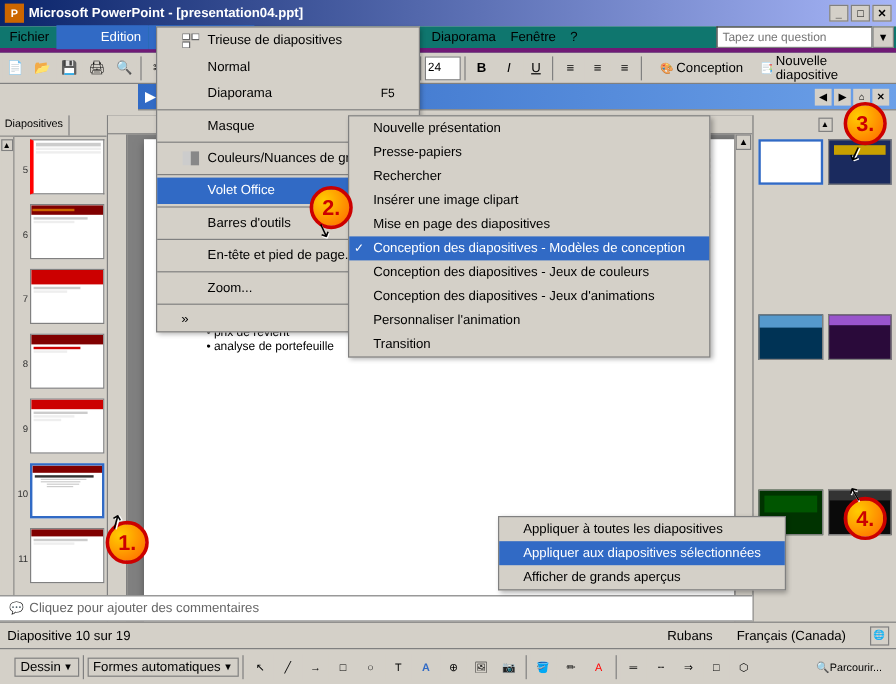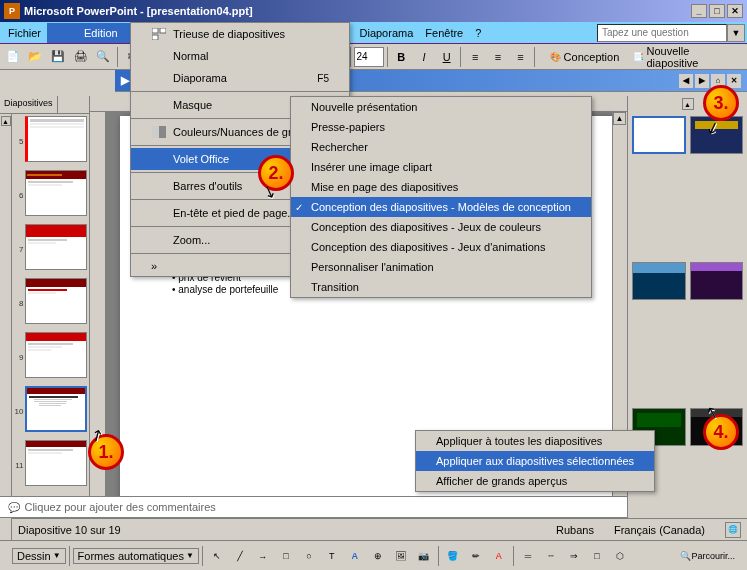--- a/index.html
+++ b/index.html
@@ -52,25 +52,25 @@
       display: flex;
       align-items: center;
       justify-content: center;
       font-size: 9px;
       color: black;
       cursor: pointer;
     }
 
     
     #menu-bar {
-      background: #7dd3fc;
+      background: #0f766e;
       height: 22px;
       display: flex;
       align-items: center;
-      border-bottom: 1px solid #701a75;
+      border-bottom: 4px solid #701a75;
       padding: 0 2px;
     }
     #menu-bar .menu-item {
       padding: 2px 6px;
       cursor: pointer;
       font-size: 11px;
       height: 20px;
       display: flex;
       align-items: center;
     }
@@ -745,21 +745,21 @@
     <div class="dropdown-item">
       <span>Afficher de grands aperçus</span>
     </div>
   </div>
 
   <div id="comments-bar" style="position:absolute; bottom:52px; left:0; right:120px; height:22px; background:white; border-top:1px solid #808080; border-bottom:1px solid #808080; display:flex; align-items:center; padding:0 8px; font-size:11px; color:#666;">
     <span style="margin-right:4px;font-size:10px;">💬</span>
     <span>Cliquez pour ajouter des commentaires</span>
   </div>
 
-  <div id="status-bar" style="position:absolute; bottom:30px; left:0; right:0; height:22px; background:#d4d0c8; border-top:1px solid #808080; display:flex; align-items:center; padding:0 6px; font-size:11px; gap:20px;margin-left:12px;">
+  <div id="status-bar" style="position:absolute; bottom:30px; left:0; right:0; height:22px; background:#d4d0c8; border-top:1px solid #808080; display:flex; align-items:center; padding:0 6px; font-size:11px; gap:20px;">
     <span>Diapositive 10 sur 19</span>
     <span style="margin-left:auto;">Rubans</span>
     <span>Français (Canada)</span>
     <div style="width:16px;height:16px;background:#d4d0c8;border:1px solid #808080;display:flex;align-items:center;justify-content:center;font-size:8px;cursor:pointer;">🌐</div>
   </div>
 
   <div id="drawing-bar" style="position:absolute; bottom:0; left:0; right:0; height:30px; background:#d4d0c8; border-top:1px solid #808080; display:flex; align-items:center; padding:0 12px; gap:1px;">
     <div style="display:flex;align-items:center;gap:2px;border:1px solid #808080;padding:1px 4px;cursor:pointer;">
       <span>Dessin</span>
       <span style="font-size:8px;">▼</span>

